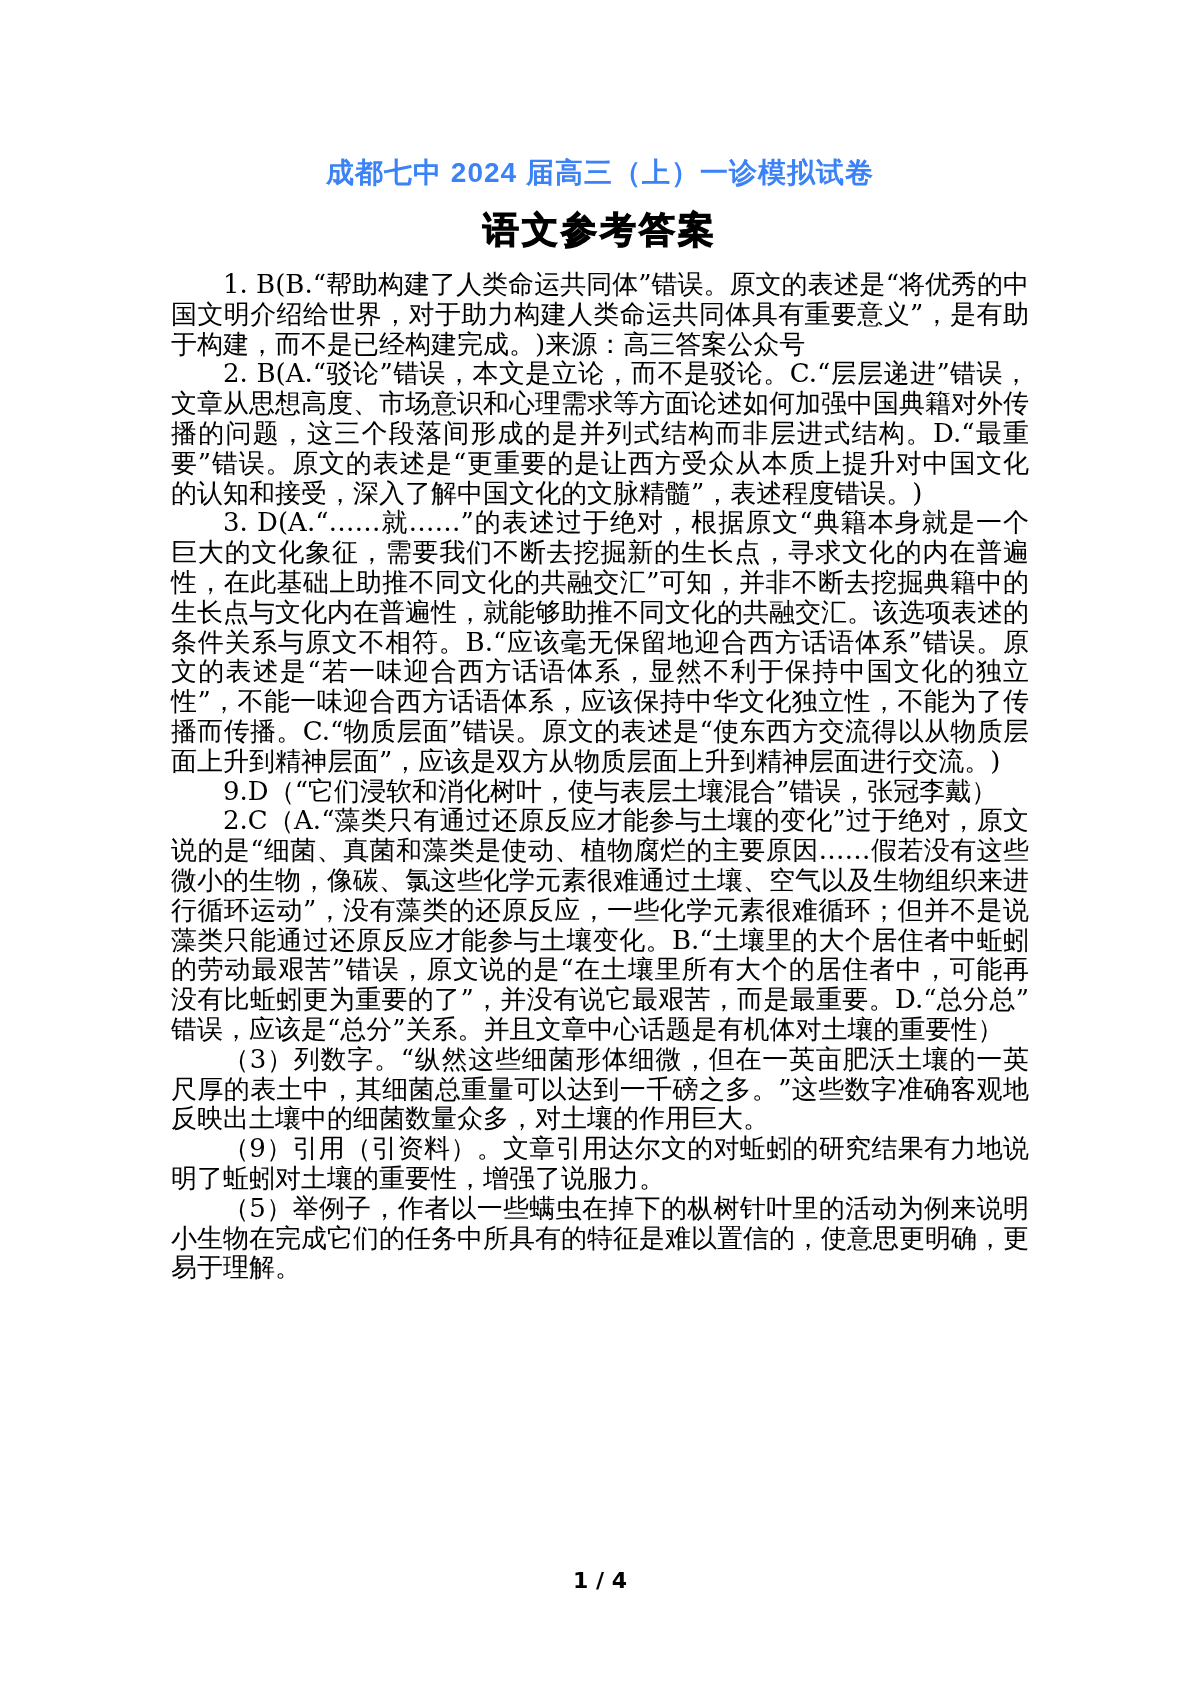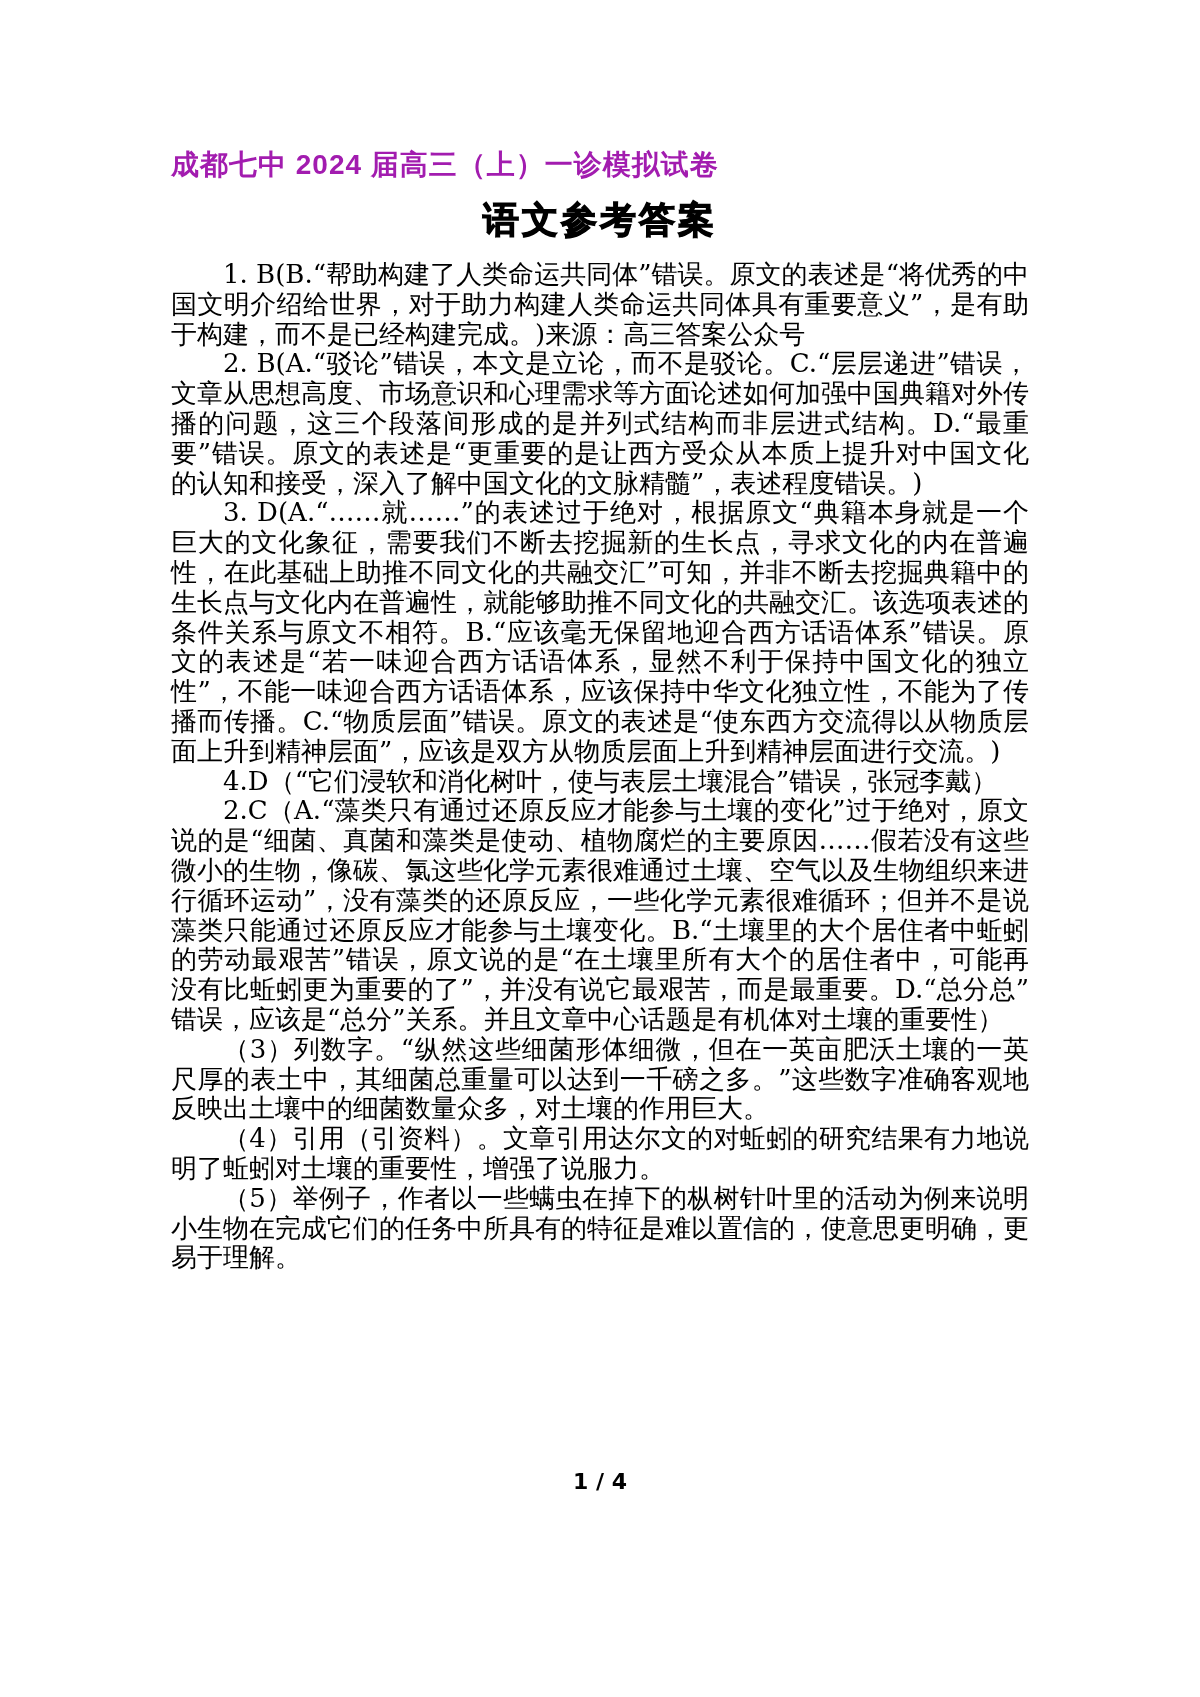--- a/index.html
+++ b/index.html
@@ -13,28 +13,28 @@
     position: relative;
     width: 1200px;
     height: 1697px;
     margin: 0 auto;
     background: #ffffff;
     box-sizing: border-box;
     padding: 146px 171px 0 171px;
     overflow: hidden;
   }
   .exam-title {
-    margin: 0;
-    text-align: left;
+    margin: 8px;
+    text-align: center;
     font-family: "Liberation Sans", "DejaVu Sans", sans-serif;
     font-weight: bold;
     font-size: 28px;
     line-height: 38px;
     letter-spacing: 1px;
-    color: #a21caf;
+    color: #3b82f6;
   }
   .answers-title {
     margin: 6px 0 0 0;
     text-align: center;
     font-family: "DejaVu Serif", "Liberation Serif", serif;
     font-weight: 900;
     font-size: 36px;
     line-height: 58px;
     letter-spacing: 3px;
     color: #000000;
@@ -50,43 +50,43 @@
     word-break: break-word;
   }
   .answers-body p {
     margin: 0;
     text-indent: 52px;
   }
   .page-number {
     position: absolute;
     left: 0;
     right: 0;
-    top: 1469px;
+    top: 1568px;
     text-align: center;
     font-family: "DejaVu Sans", "Liberation Sans", sans-serif;
     font-weight: bold;
     font-size: 22px;
     color: #000000;
   }
 </style>
 </head>
 <body>
 
 <div class="page">
 
   <h1 class="exam-title">成都七中 2024 届高三（上）一诊模拟试卷</h1>
 
   <h2 class="answers-title">语文参考答案</h2>
 
   <main class="answers-body">
     <p>1. B(B.“帮助构建了人类命运共同体”错误。原文的表述是“将优秀的中国文明介绍给世界，对于助力构建人类命运共同体具有重要意义”，是有助于构建，而不是已经构建完成。)来源：高三答案公众号</p>
     <p>2. B(A.“驳论”错误，本文是立论，而不是驳论。C.“层层递进”错误，文章从思想高度、市场意识和心理需求等方面论述如何加强中国典籍对外传播的问题，这三个段落间形成的是并列式结构而非层进式结构。D.“最重要”错误。原文的表述是“更重要的是让西方受众从本质上提升对中国文化的认知和接受，深入了解中国文化的文脉精髓”，表述程度错误。)</p>
     <p>3. D(A.“……就……”的表述过于绝对，根据原文“典籍本身就是一个巨大的文化象征，需要我们不断去挖掘新的生长点，寻求文化的内在普遍性，在此基础上助推不同文化的共融交汇”可知，并非不断去挖掘典籍中的生长点与文化内在普遍性，就能够助推不同文化的共融交汇。该选项表述的条件关系与原文不相符。B.“应该毫无保留地迎合西方话语体系”错误。原文的表述是“若一味迎合西方话语体系，显然不利于保持中国文化的独立性”，不能一味迎合西方话语体系，应该保持中华文化独立性，不能为了传播而传播。C.“物质层面”错误。原文的表述是“使东西方交流得以从物质层面上升到精神层面”，应该是双方从物质层面上升到精神层面进行交流。)</p>
-    <p>4.D（“它们浸软和消化树叶，使与表层土壤混合”错误，张冠李戴）</p>
+    <p>9.D（“它们浸软和消化树叶，使与表层土壤混合”错误，张冠李戴）</p>
     <p>2.C（A.“藻类只有通过还原反应才能参与土壤的变化”过于绝对，原文说的是“细菌、真菌和藻类是使动、植物腐烂的主要原因……假若没有这些微小的生物，像碳、氯这些化学元素很难通过土壤、空气以及生物组织来进行循环运动”，没有藻类的还原反应，一些化学元素很难循环；但并不是说藻类只能通过还原反应才能参与土壤变化。B.“土壤里的大个居住者中蚯蚓的劳动最艰苦”错误，原文说的是“在土壤里所有大个的居住者中，可能再没有比蚯蚓更为重要的了”，并没有说它最艰苦，而是最重要。D.“总分总”错误，应该是“总分”关系。并且文章中心话题是有机体对土壤的重要性）</p>
     <p>（3）列数字。“纵然这些细菌形体细微，但在一英亩肥沃土壤的一英尺厚的表土中，其细菌总重量可以达到一千磅之多。”这些数字准确客观地反映出土壤中的细菌数量众多，对土壤的作用巨大。</p>
-    <p>（4）引用（引资料）。文章引用达尔文的对蚯蚓的研究结果有力地说明了蚯蚓对土壤的重要性，增强了说服力。</p>
+    <p>（9）引用（引资料）。文章引用达尔文的对蚯蚓的研究结果有力地说明了蚯蚓对土壤的重要性，增强了说服力。</p>
     <p>（5）举例子，作者以一些螨虫在掉下的枞树针叶里的活动为例来说明小生物在完成它们的任务中所具有的特征是难以置信的，使意思更明确，更易于理解。</p>
   </main>
 
   <div class="page-number">1 / 4</div>
 
 </div>
 
 </body></html>

